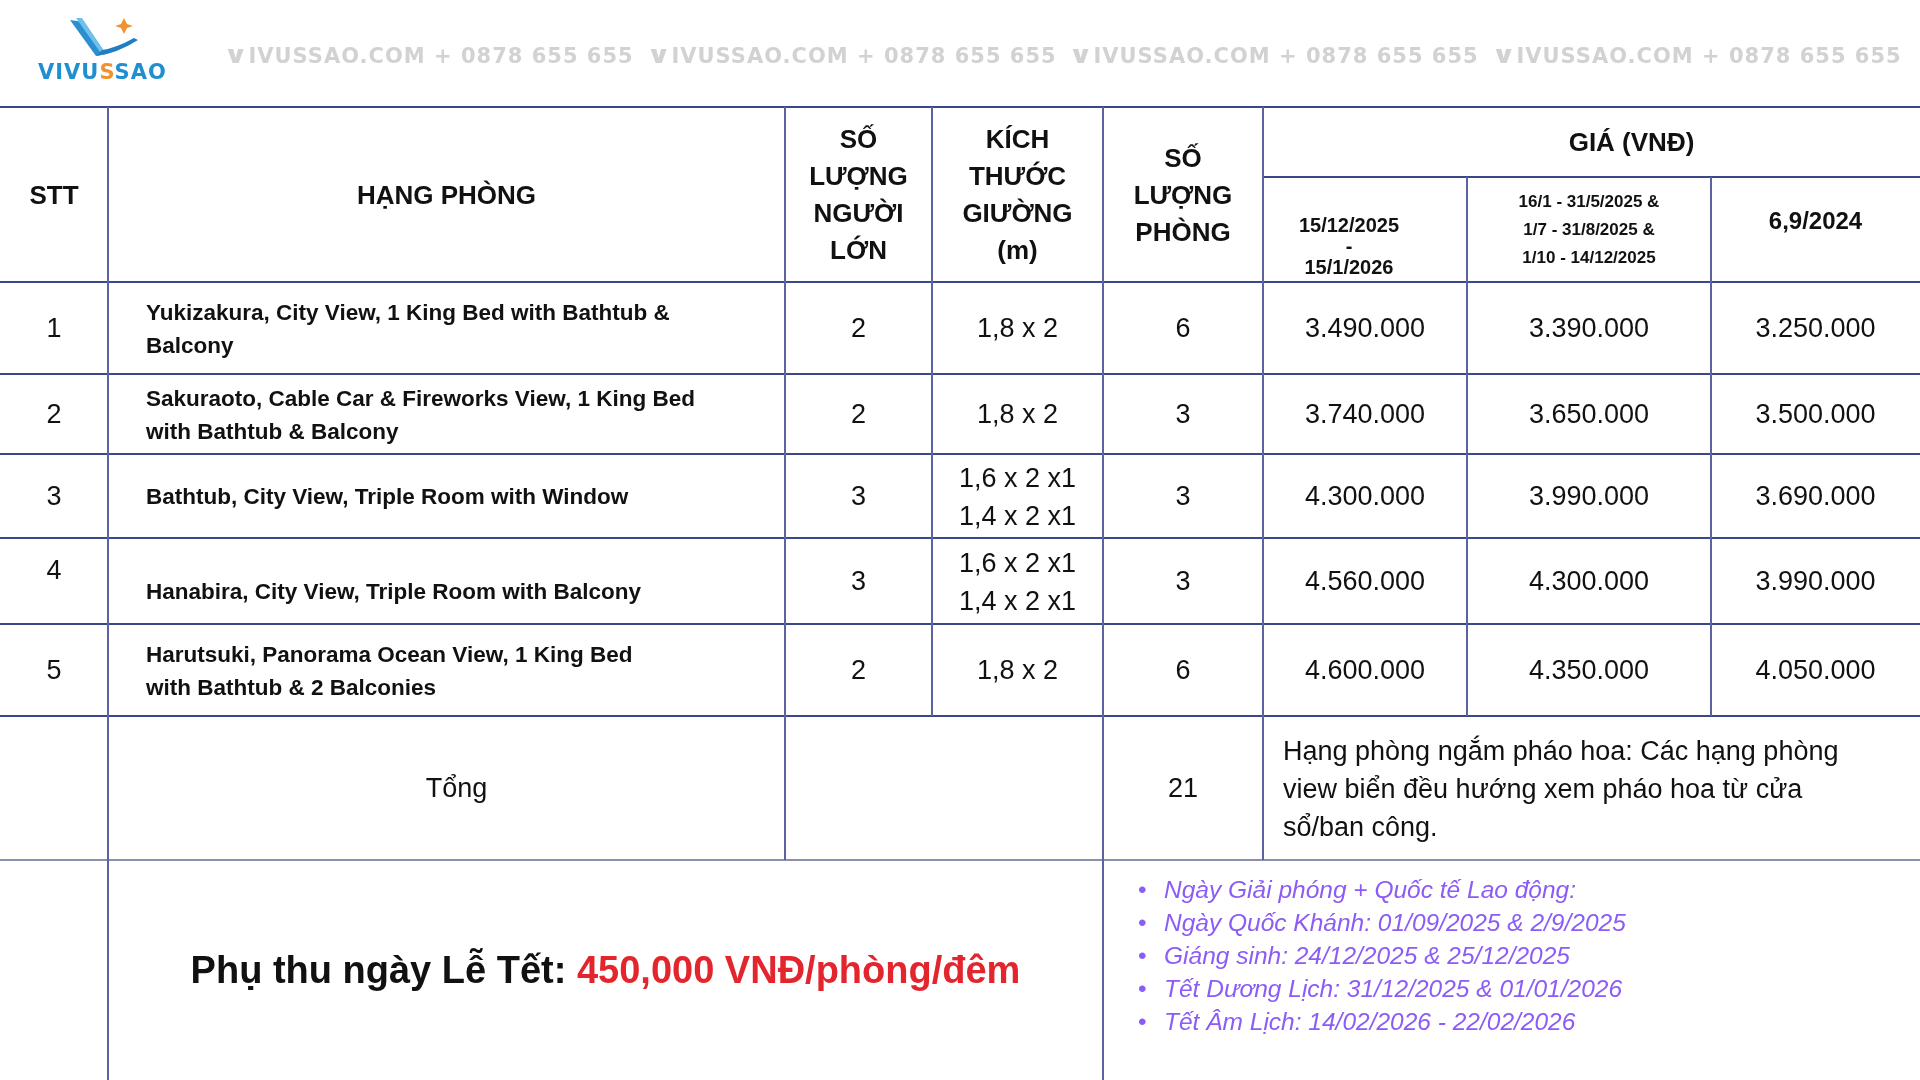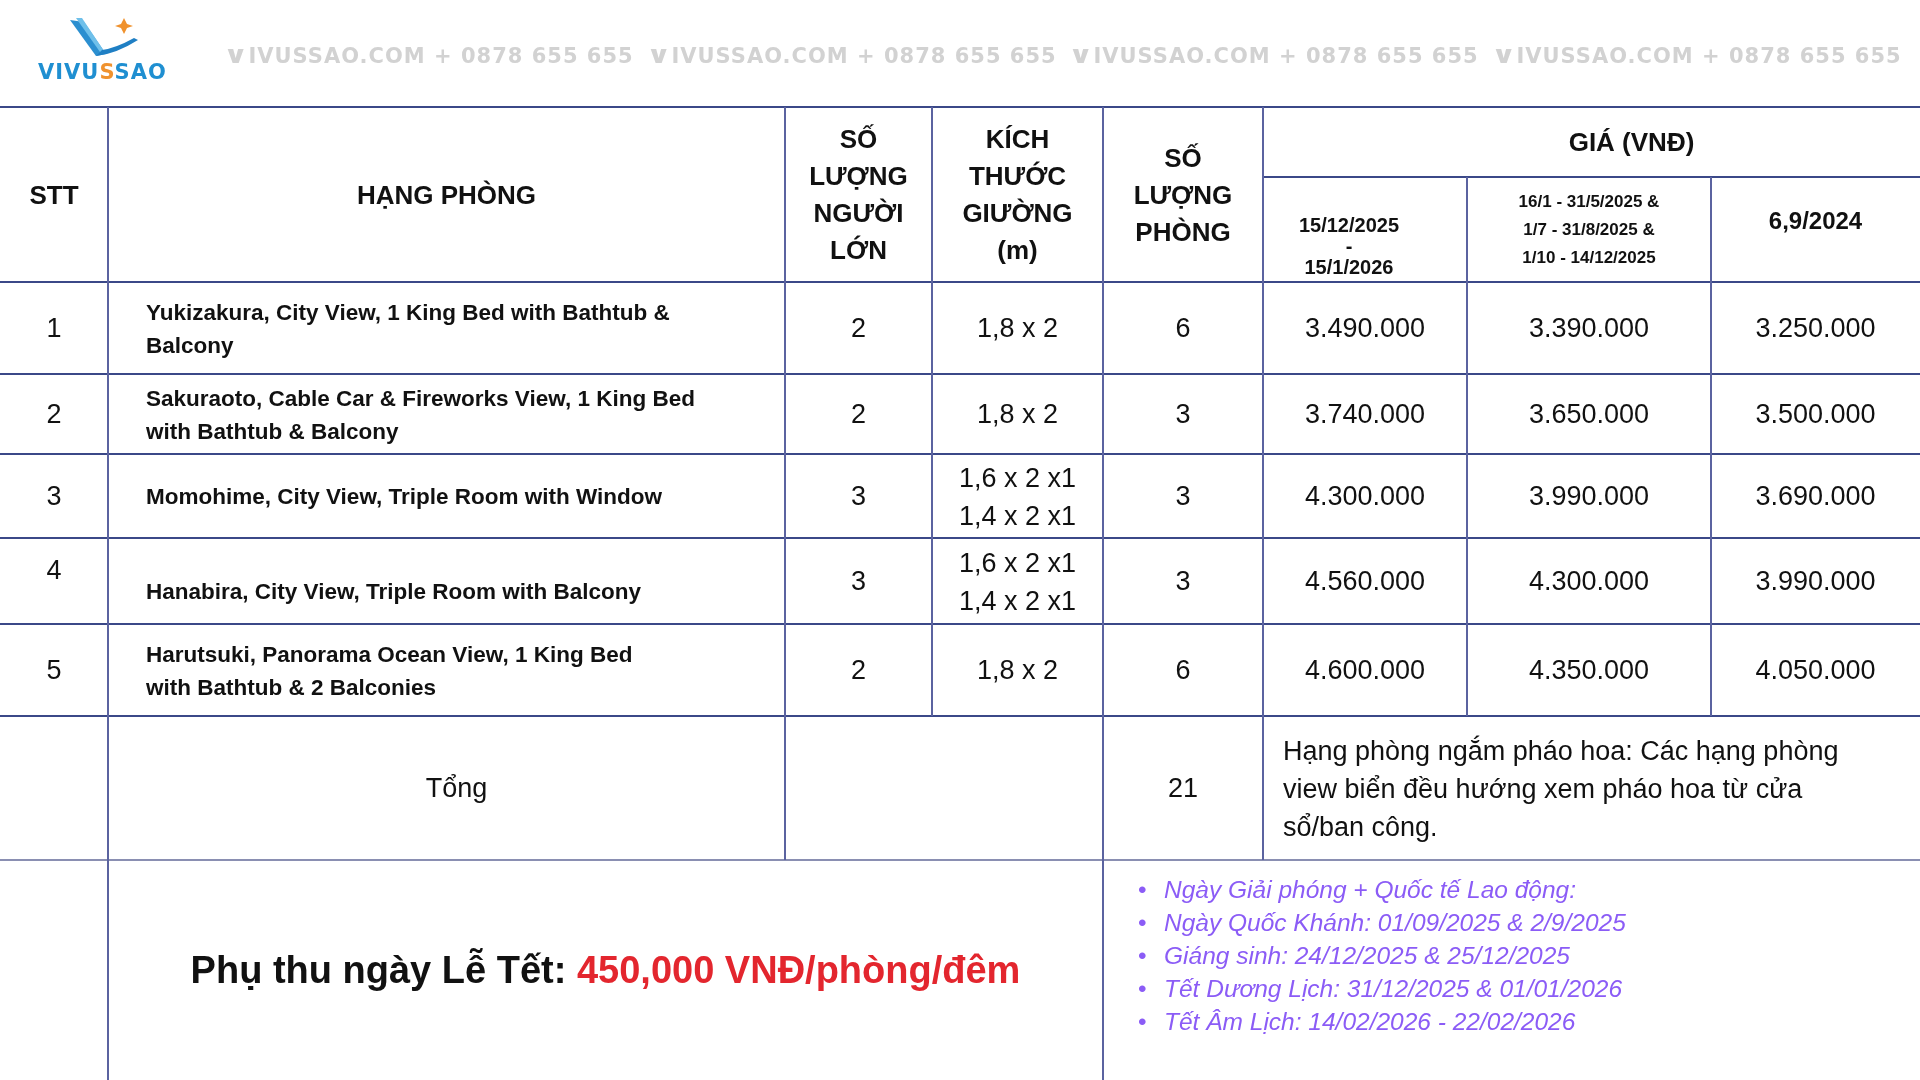--- a/index.html
+++ b/index.html
@@ -112,21 +112,21 @@
   <div class="cell num" style="left:785px;top:375px;width:147px;height:79px;">2</div>
   <div class="cell num" style="left:932px;top:375px;width:171px;height:79px;">1,8 x 2</div>
   <div class="cell num" style="left:1103px;top:375px;width:160px;height:79px;">3</div>
   <div class="cell num" style="left:1263px;top:375px;width:204px;height:79px;">3.740.000</div>
   <div class="cell num" style="left:1467px;top:375px;width:244px;height:79px;">3.650.000</div>
   <div class="cell num" style="left:1711px;top:375px;width:209px;height:79px;">3.500.000</div>
 </div>
 
 <div>
   <div class="cell num" style="left:0;top:455px;width:108px;height:83px;">3</div>
-  <div class="cell name" style="left:108px;top:455px;width:677px;height:83px;">Momohime, City View, Triple Room with Window</div>
+  <div class="cell name" style="left:108px;top:455px;width:677px;height:83px;">Bathtub, City View, Triple Room with Window</div>
   <div class="cell num" style="left:785px;top:455px;width:147px;height:83px;">3</div>
   <div class="cell num" style="left:932px;top:455px;width:171px;height:83px;flex-direction:column;line-height:38px;">
     <div>1,6 x 2 x1</div>
     <div>1,4 x 2 x1</div>
   </div>
   <div class="cell num" style="left:1103px;top:455px;width:160px;height:83px;">3</div>
   <div class="cell num" style="left:1263px;top:455px;width:204px;height:83px;">4.300.000</div>
   <div class="cell num" style="left:1467px;top:455px;width:244px;height:83px;">3.990.000</div>
   <div class="cell num" style="left:1711px;top:455px;width:209px;height:83px;">3.690.000</div>
 </div>

